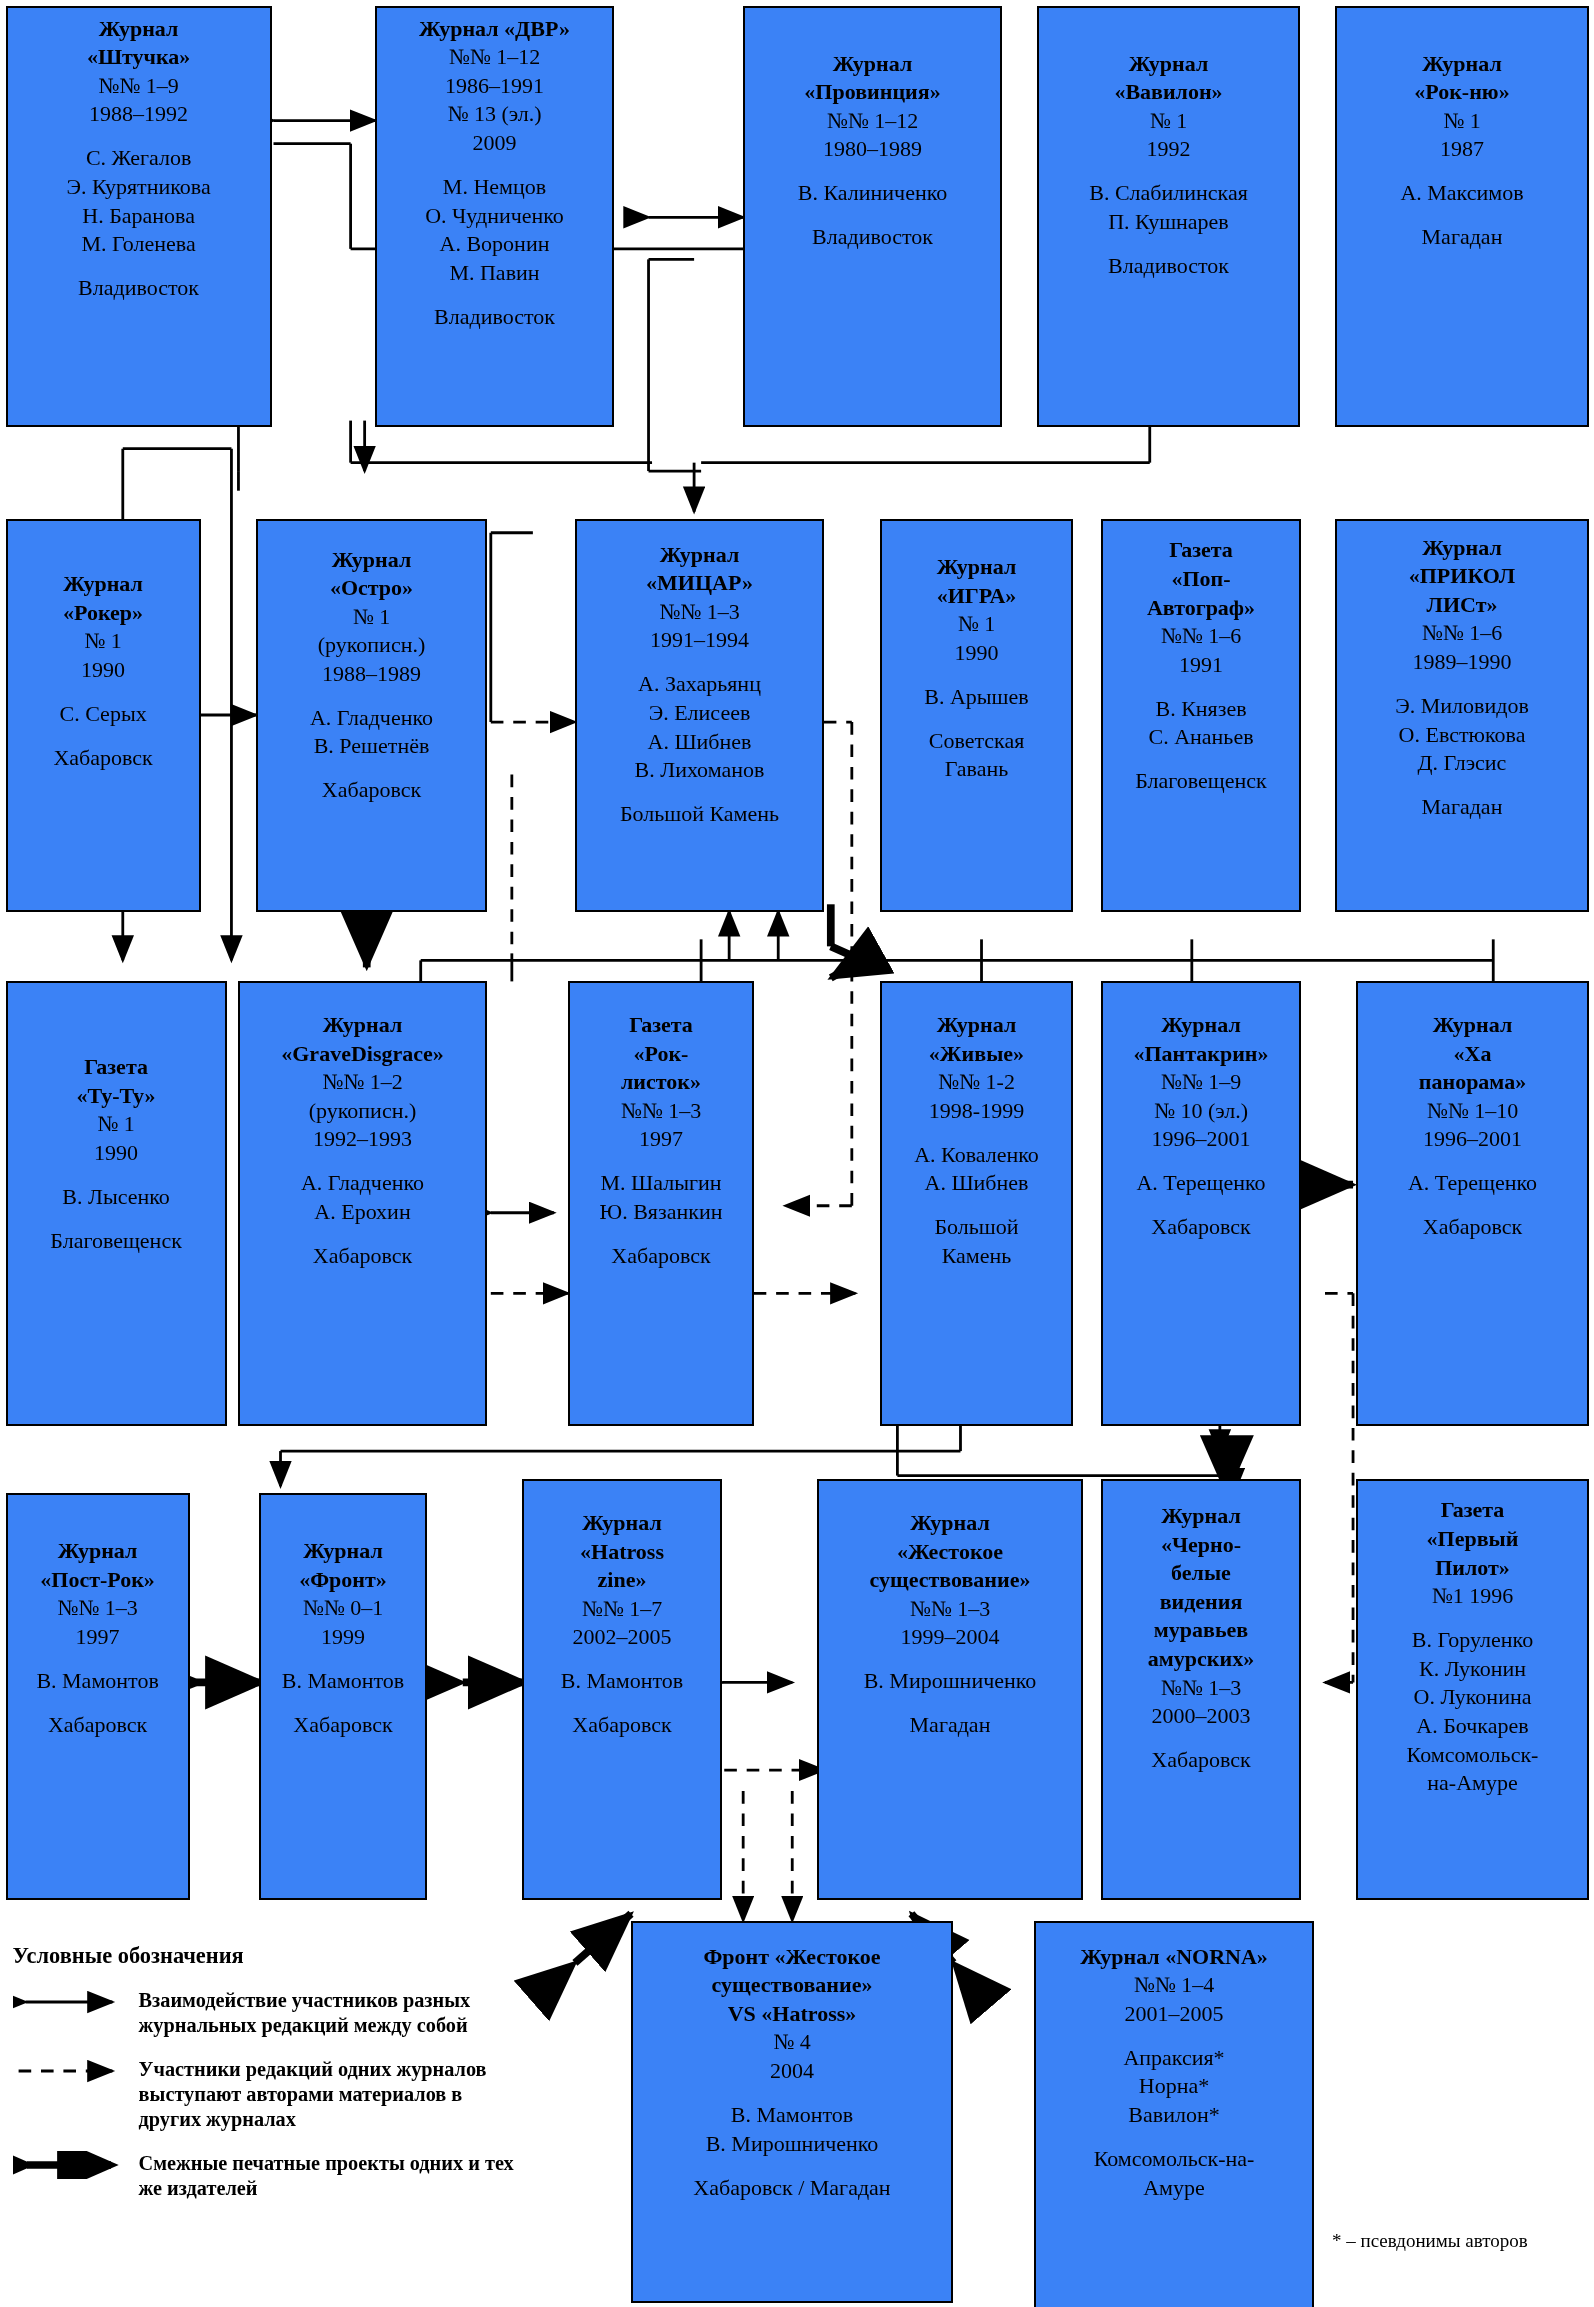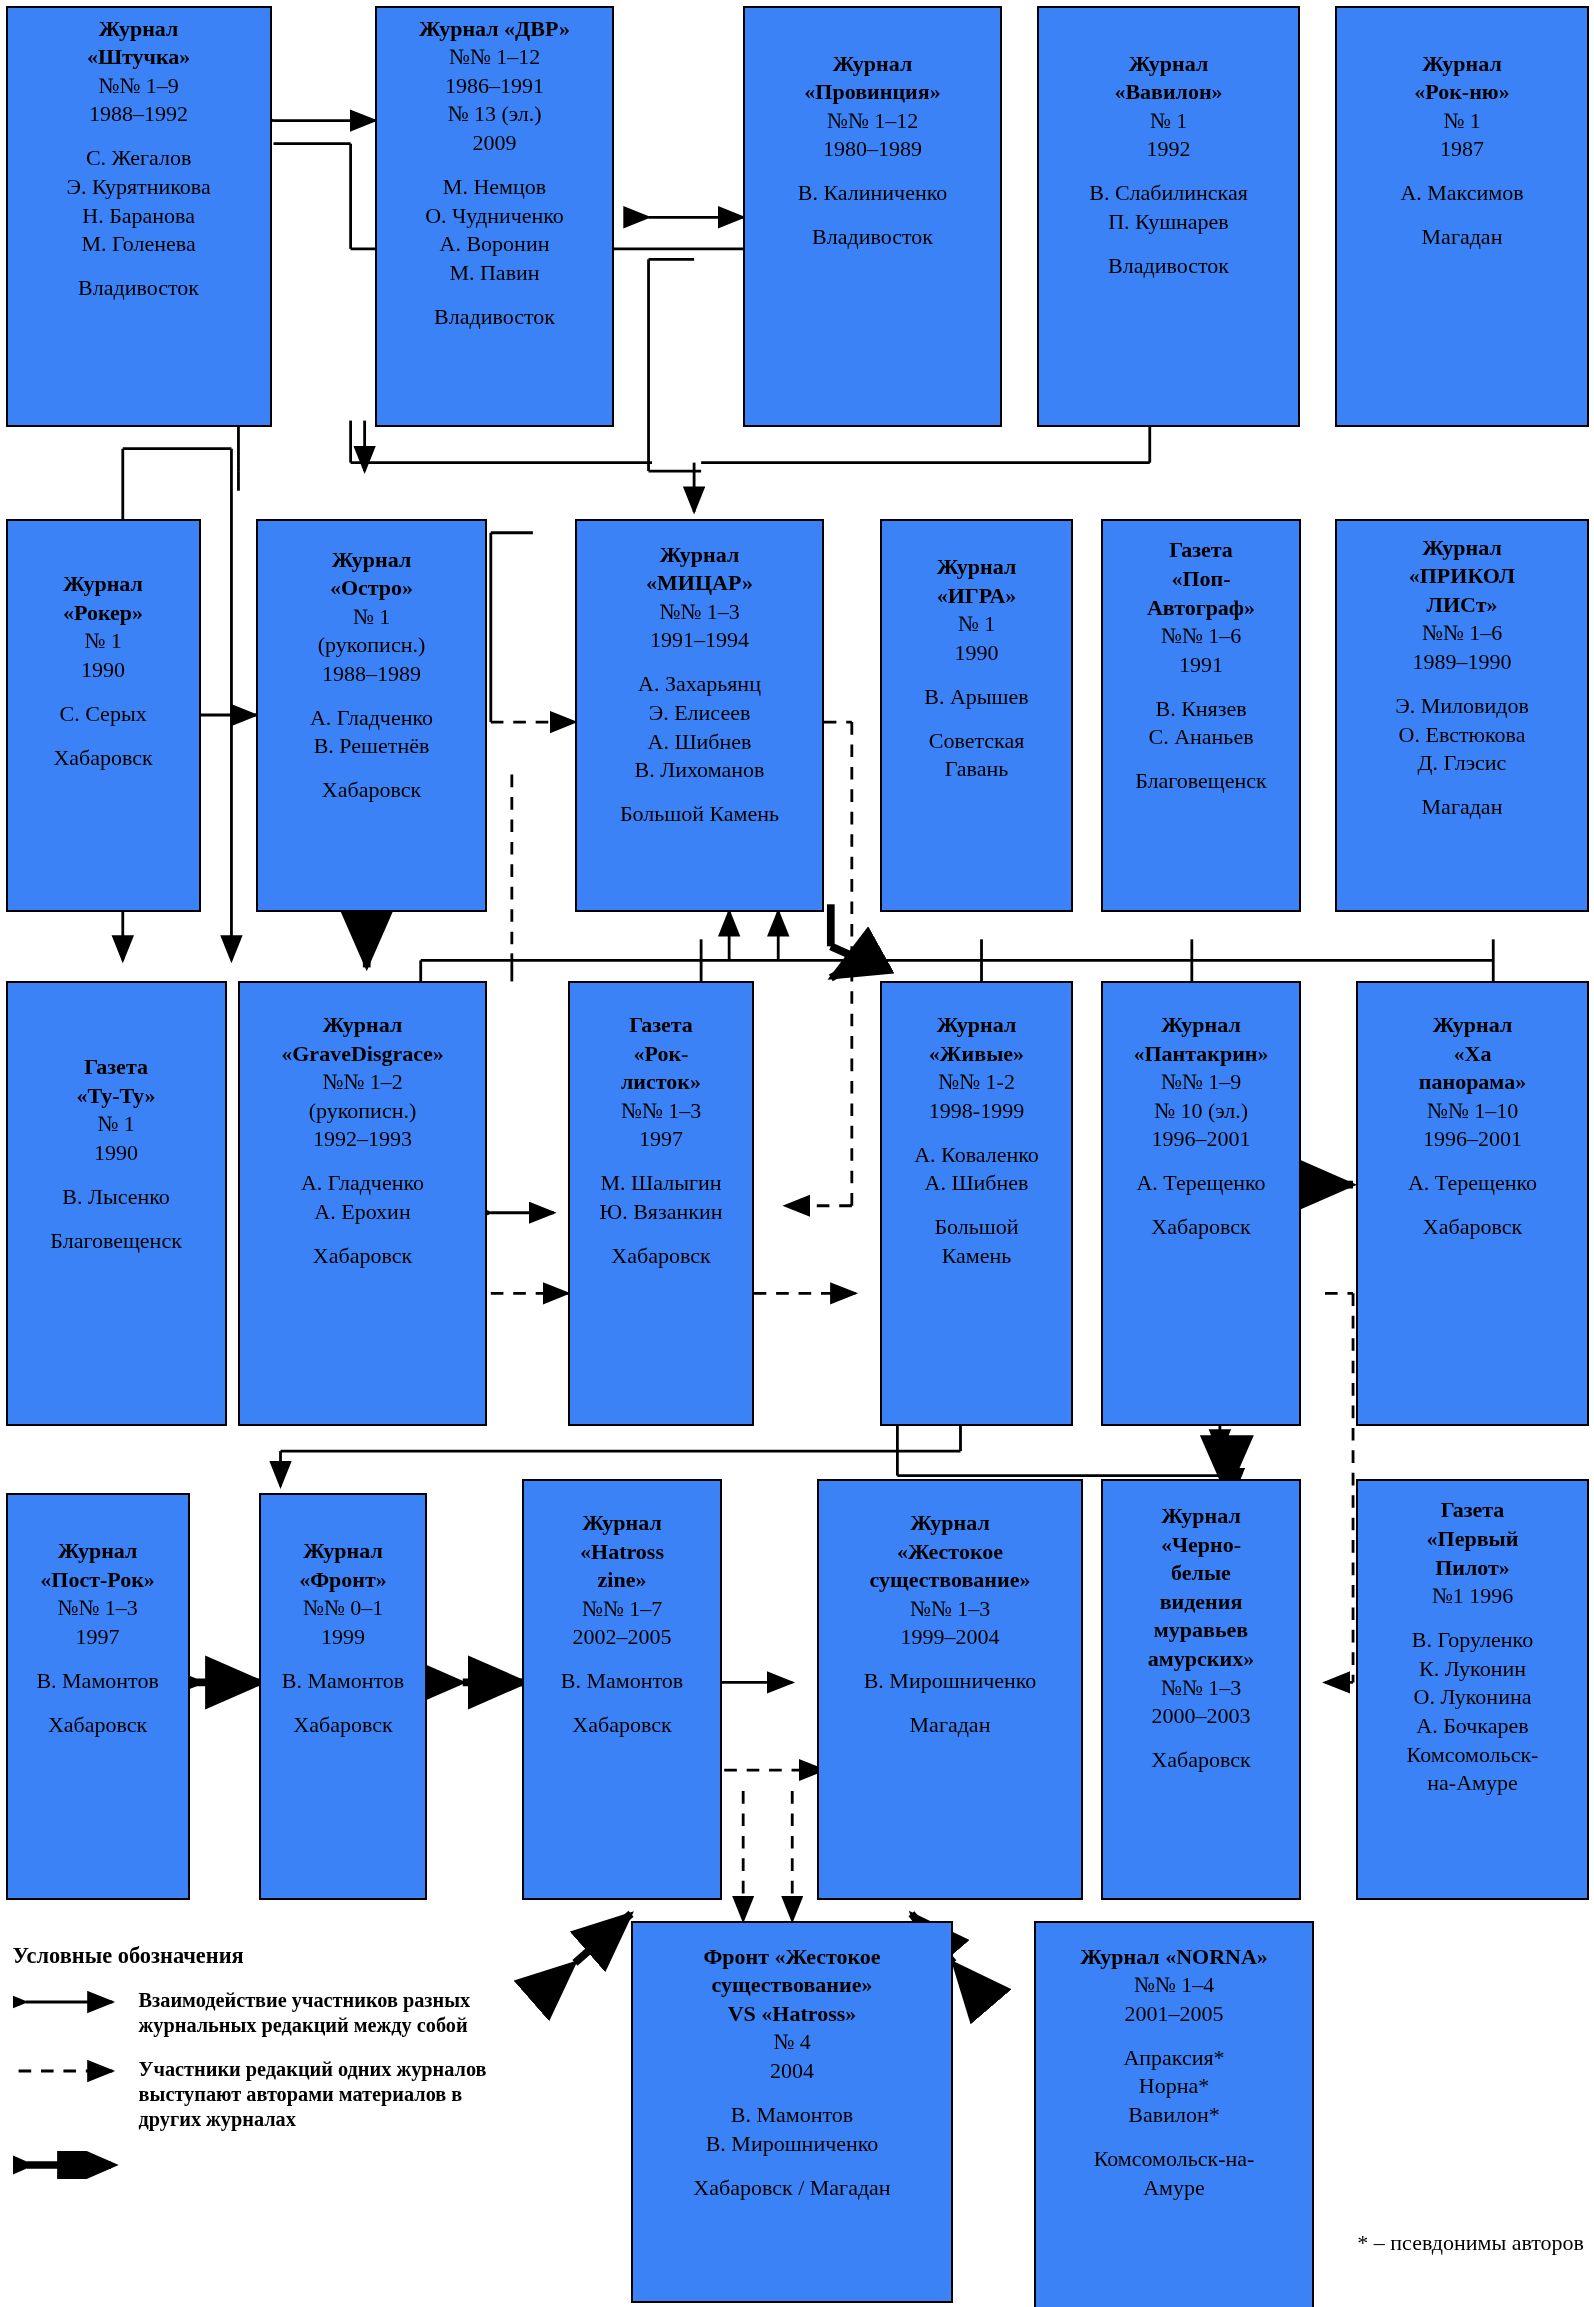--- a/index.html
+++ b/index.html
@@ -25,21 +25,21 @@
     z-index:3;
   }
   .box .ttl{font-weight:bold;}
   .box .gap{height:15.4px;}
   .bold{font-weight:normal;}
   .legend{position:absolute;z-index:4;font-size:20.3px;line-height:1.25;}
   .legend .lg-title{font-weight:bold;font-size:22.4px;margin-bottom:18px;}
   .legend .lg-row{display:flex;align-items:flex-start;margin-bottom:18px;font-weight:bold;}
   .legend .lg-ico{width:126px;flex:0 0 126px;position:relative;height:28px;}
   .legend .lg-txt{flex:1;}
-  .footnote{position:absolute;z-index:4;font-size:22px;line-height:1.3;text-align:right;}
+  .footnote{position:absolute;z-index:4;font-size:19px;line-height:1.3;text-align:left;}
 </style>
 </head>
 <body>
 
 <div class="canvas">
 
   <svg class="lines" viewBox="0 0 2275 3291">
     <defs>
       <marker id="ah" markerWidth="12" markerHeight="12" refX="9" refY="4" orient="auto" markerUnits="strokeWidth">
         <path d="M0,0 L10,4 L0,8 z" fill="#000"></path>
@@ -480,19 +480,20 @@
       <div class="lg-ico">
         <svg width="112" height="28" viewBox="0 0 160 40">
           <defs>
             <marker id="lg3" markerWidth="10" markerHeight="10" refX="7" refY="3.5" orient="auto" markerUnits="strokeWidth">
               <path d="M0,0 L8,3.5 L0,7 z" fill="#000"></path>
             </marker>
           </defs>
           <line x1="20" y1="20" x2="140" y2="20" stroke="#000" stroke-width="11" marker-start="url(#lg3)" marker-end="url(#lg3)"></line>
         </svg>
       </div>
+      <div class="lg-txt">Смежные печатные проекты одних и тех же издателей</div>
     </div>
   </div>
 
   <div class="footnote" style="left:1332px;top:2229px;width:252px;">* – псевдонимы авторов</div>
 
 </div>
 
 
 </body></html>

